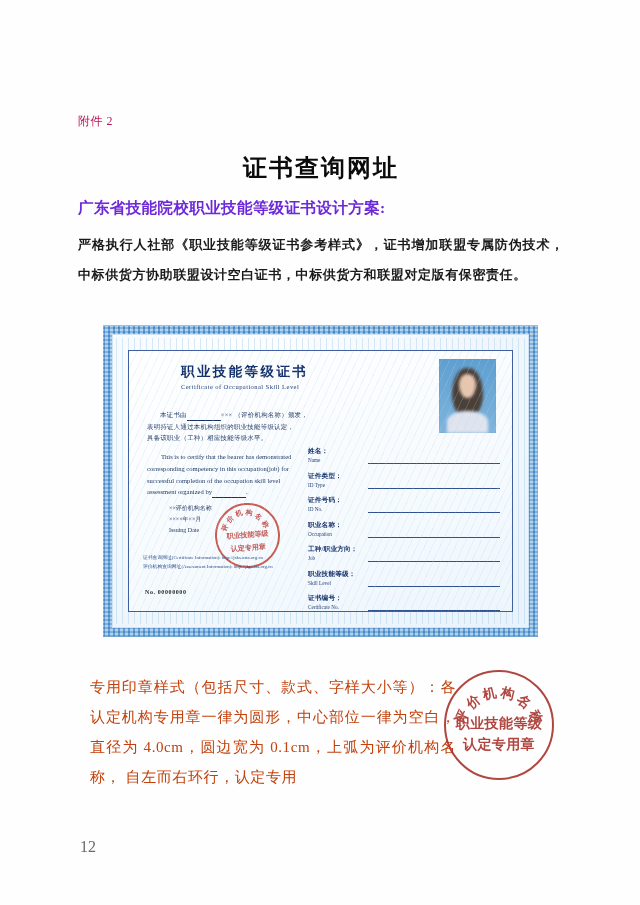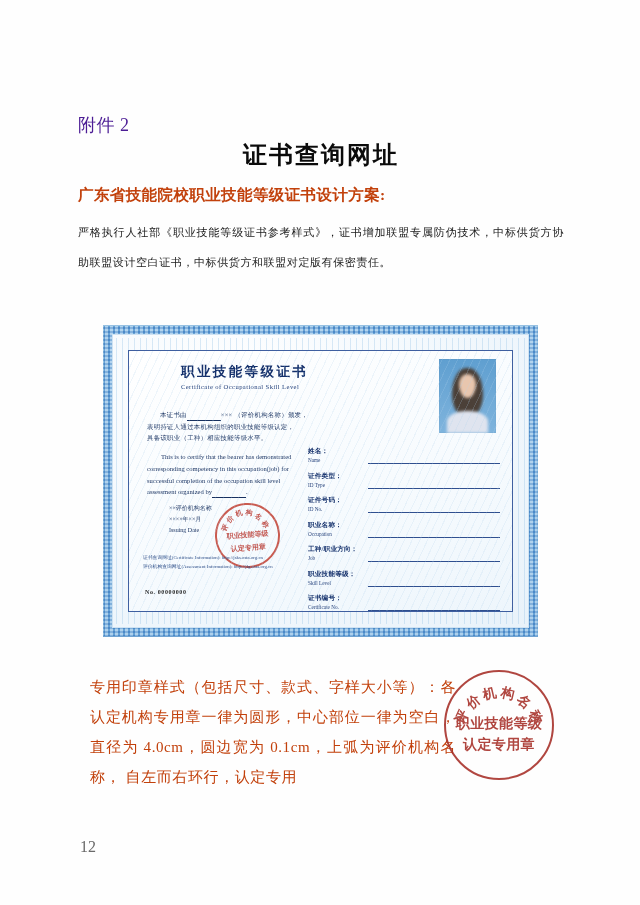--- a/index.html
+++ b/index.html
@@ -25,51 +25,52 @@
 
   
   .doc-body {
     position: absolute;
     left: 78px;
     top: 113px;
     width: 486px;
   }
 
   .attachment-label {
-    font-size: 18px;
+    font-size: 12px;
     letter-spacing: 0.5px;
-    color: #4c1d95;
-    margin: 0 0 2px 0;
+    color: #be185d;
+    margin: 0 0 22px 0;
   }
 
   .doc-title {
     margin: 0 0 14px 0;
     text-align: center;
     font-size: 24px;
     font-weight: bold;
     letter-spacing: 2px;
     color: #0b0b0b;
     font-family: "DejaVu Serif", "Liberation Serif", serif;
   }
 
   .section-heading {
     margin: 0 0 11px 0;
     font-size: 15.5px;
     font-weight: bold;
     letter-spacing: 0.4px;
-    color: #c2410c;
+    color: #6d28d9;
   }
 
   .body-para {
     margin: 0;
-    font-size: 11px;
+    font-size: 13px;
     line-height: 30px;
     letter-spacing: 0.6px;
     text-align: justify;
     color: #1a1a1a;
+    font-weight: bold;
   }
 
   
   .cert-figure {
     position: absolute;
     left: 103px;
     top: 325px;
     width: 435px;
     height: 312px;
   }

